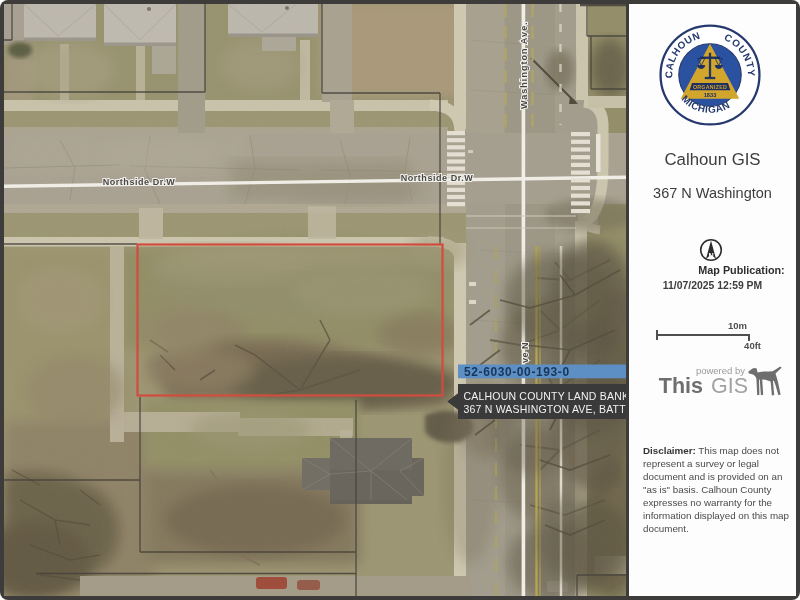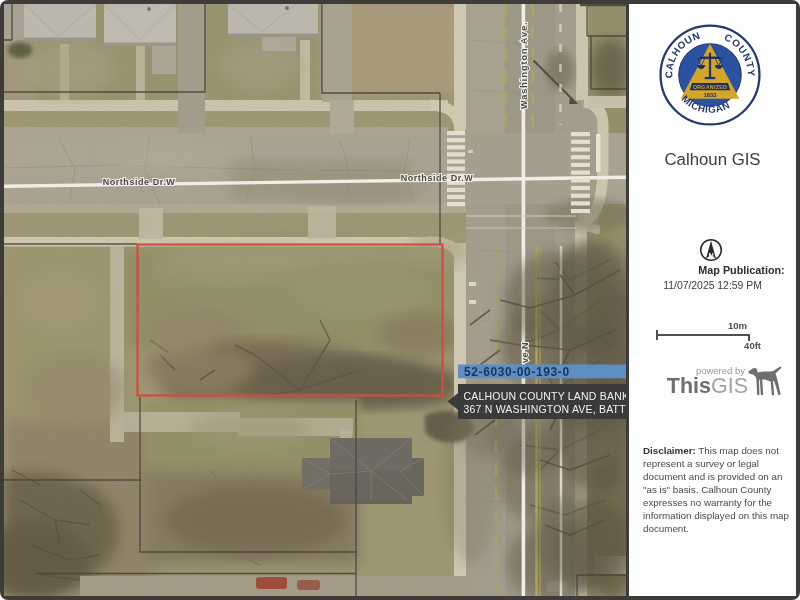--- a/index.html
+++ b/index.html
@@ -361,40 +361,41 @@
       <path id="arcTR" d="M69.3 17.7 A40 40 0 0 1 95.0 53.6"></path>
       <path id="arcB" d="M23.7 79.9 A40 40 0 0 0 77.2 88.3"></path>
     </defs>
     <text font-size="10.5" fill="#26396e" font-family="Liberation Sans,sans-serif" font-weight="bold" letter-spacing="0.6"><textPath href="#arcTL" startOffset="0%">CALHOUN</textPath></text>
     <text font-size="10.5" fill="#26396e" font-family="Liberation Sans,sans-serif" font-weight="bold" letter-spacing="1"><textPath href="#arcTR" startOffset="0%">COUNTY</textPath></text>
     <text font-size="10.5" fill="#26396e" font-family="Liberation Sans,sans-serif" font-weight="bold" letter-spacing="0.6"><textPath href="#arcB" startOffset="2%">MICHIGAN</textPath></text>
   </svg>
 
   <div class="c" style="top:150px;left:629px;font-size:16.8px;color:#3d3d3d;">Calhoun GIS</div>
 
+  <div class="c" style="top:185px;left:629px;font-size:14.5px;color:#3d3d3d;">367 N Washington</div>
 
   <svg style="position:absolute;left:699px;top:238px" width="24" height="24" viewBox="0 0 24 24" xmlns="http://www.w3.org/2000/svg">
     <circle cx="12" cy="12" r="10.3" fill="none" stroke="#2c2c2c" stroke-width="1.6"></circle>
     <path d="M12 2.6 L17 20.8 L12 17 L7 20.8 Z" fill="#2c2c2c"></path>
     <text x="12" y="20.2" font-size="7.2" fill="#ffffff" text-anchor="middle" font-family="Liberation Sans,sans-serif" font-weight="bold">N</text>
   </svg>
 
   <div class="c" style="top:264px;left:629px;font-size:10.8px;font-weight:bold;color:#2e2e2e;margin-left:29px;">Map Publication:</div>
 
-  <div class="c" style="top:280px;left:629px;font-size:10.4px;color:#3d3d3d;">11/07/2025 12:59 PM</div>
+  <div class="c" style="top:280px;left:629px;font-size:10.4px;color:#3d3d3d;font-weight:bold;">11/07/2025 12:59 PM</div>
 
   <svg style="position:absolute;left:650px;top:318px" width="120" height="34" viewBox="0 0 120 34" xmlns="http://www.w3.org/2000/svg">
     <text x="97" y="11" font-size="9.5" fill="#4f4f4f" text-anchor="end" font-weight="bold" font-family="Liberation Sans,sans-serif">10m</text>
     <rect x="6" y="16" width="94" height="2" fill="#4f4f4f"></rect>
     <rect x="6" y="12" width="2" height="10" fill="#4f4f4f"></rect>
     <rect x="98" y="16" width="2" height="7" fill="#4f4f4f"></rect>
     <text x="111" y="31" font-size="9.5" fill="#4f4f4f" text-anchor="end" font-weight="bold" font-family="Liberation Sans,sans-serif">40ft</text>
   </svg>
 
   <div style="position:absolute;left:629px;top:365px;width:116px;text-align:right;font-size:9.5px;color:#9a9a9a;">powered by</div>
-  <div style="position:absolute;left:629px;top:374px;width:119px;text-align:right;font-size:21.5px;"><span style="font-weight:bold;color:#6e6e6e;">This</span><span style="color:#a2a2a2;">GIS</span></div>
+  <div style="position:absolute;left:629px;top:374px;width:119px;text-align:right;font-size:21.5px;"><span style="font-weight:bold;color:#6e6e6e;">This</span><span style="color:#a2a2a2;margin-left:8px;">GIS</span></div>
 
   <svg style="position:absolute;left:747px;top:366px" width="36" height="34" viewBox="0 0 36 34" xmlns="http://www.w3.org/2000/svg">
     <path d="M1.5 7.2 L1.5 5.4 L5.5 2.6 L8 2.0 L9.6 2.6 L10.6 6.6 L13 5.9 L17 5.6 L21.5 5.6 L25.5 5.2 L27 4.6 L33.2 0.4 L34.6 1.8 L28.5 7.6 L29.3 10 L31 16 L33.6 28.6 L31.4 29.2 L28.6 19.6 L26.8 14.4 L26 15.2 L27.2 29 L24.9 29.4 L23.6 15.6 L18.5 13.8 L15.2 13.6 L16.2 28.8 L13.9 29.3 L12.8 14 L12 13.2 L12.4 28.8 L10.2 29.3 L9.4 13 L8.8 11.0 L6.6 8.8 Z" fill="#6e6e6e"></path>
   </svg>
 
   <div style="position:absolute;left:643px;top:444px;width:150px;font-size:9.8px;line-height:13px;color:#4a4a4a;"><b style="color:#333;">Disclaimer:</b> This map does not represent a survey or legal document and is provided on an "as is" basis. Calhoun County expresses no warranty for the information displayed on this map document.</div>
 </div>
 
 </body></html>

